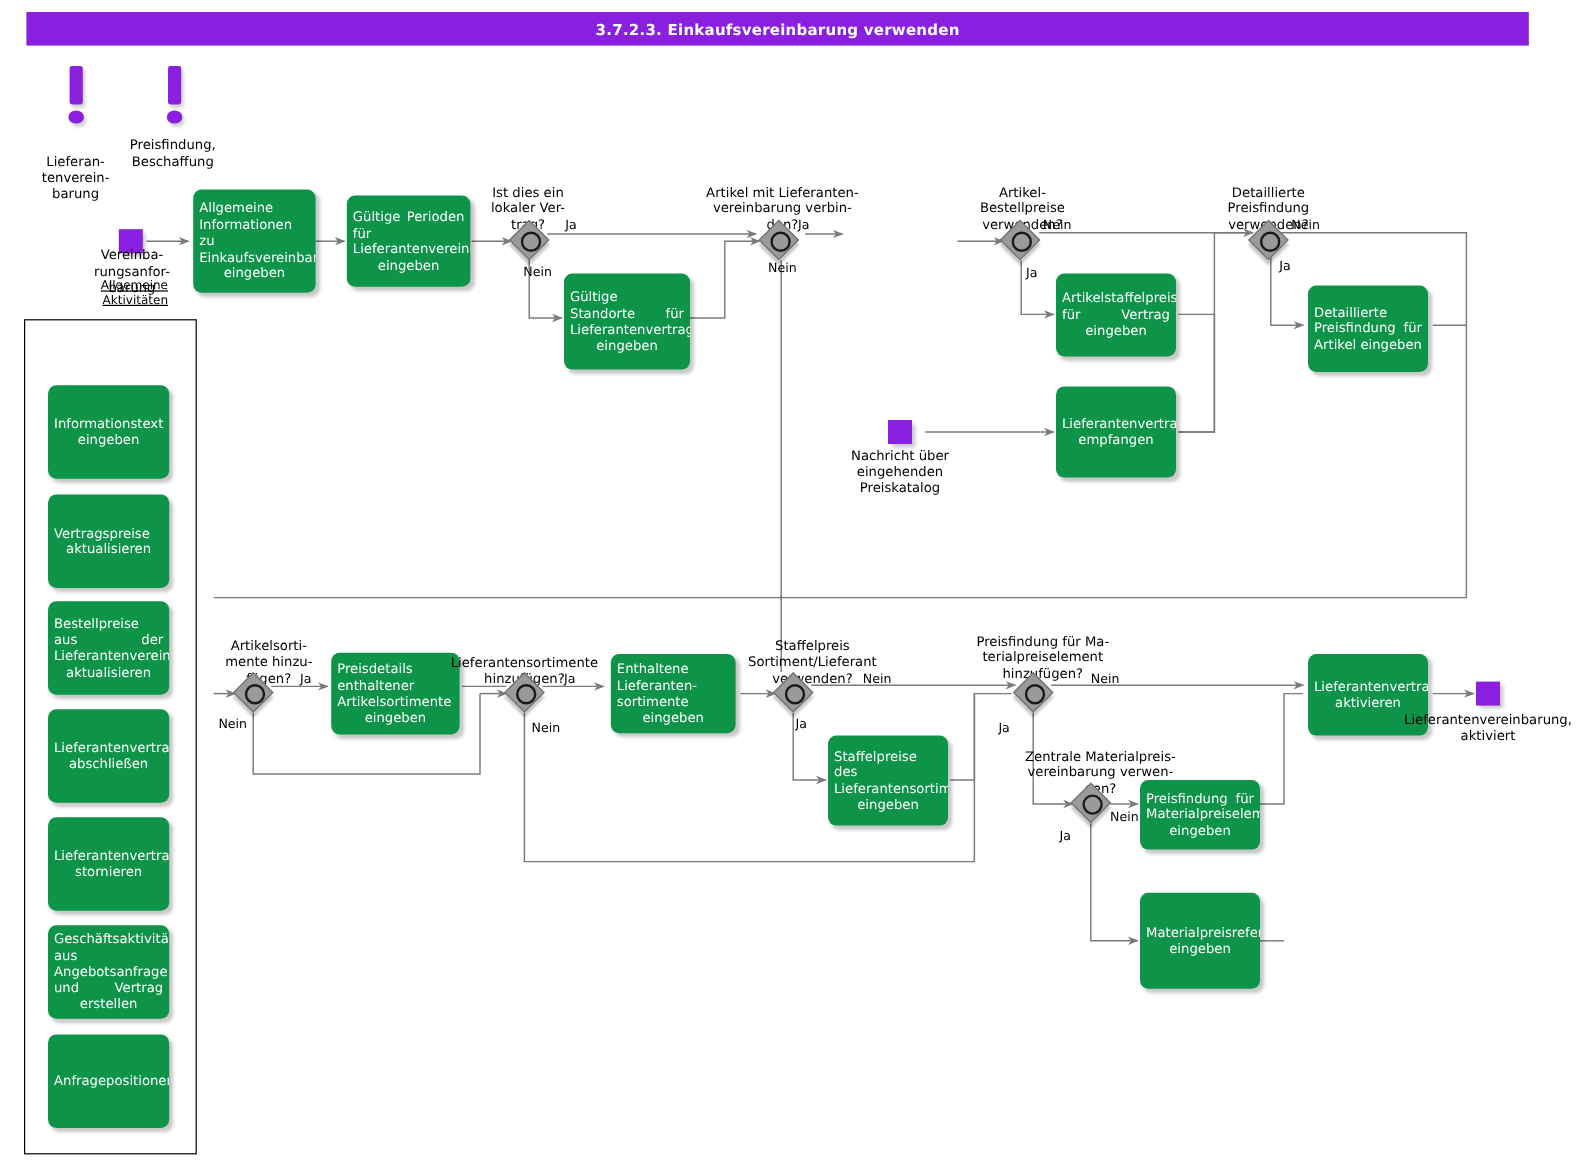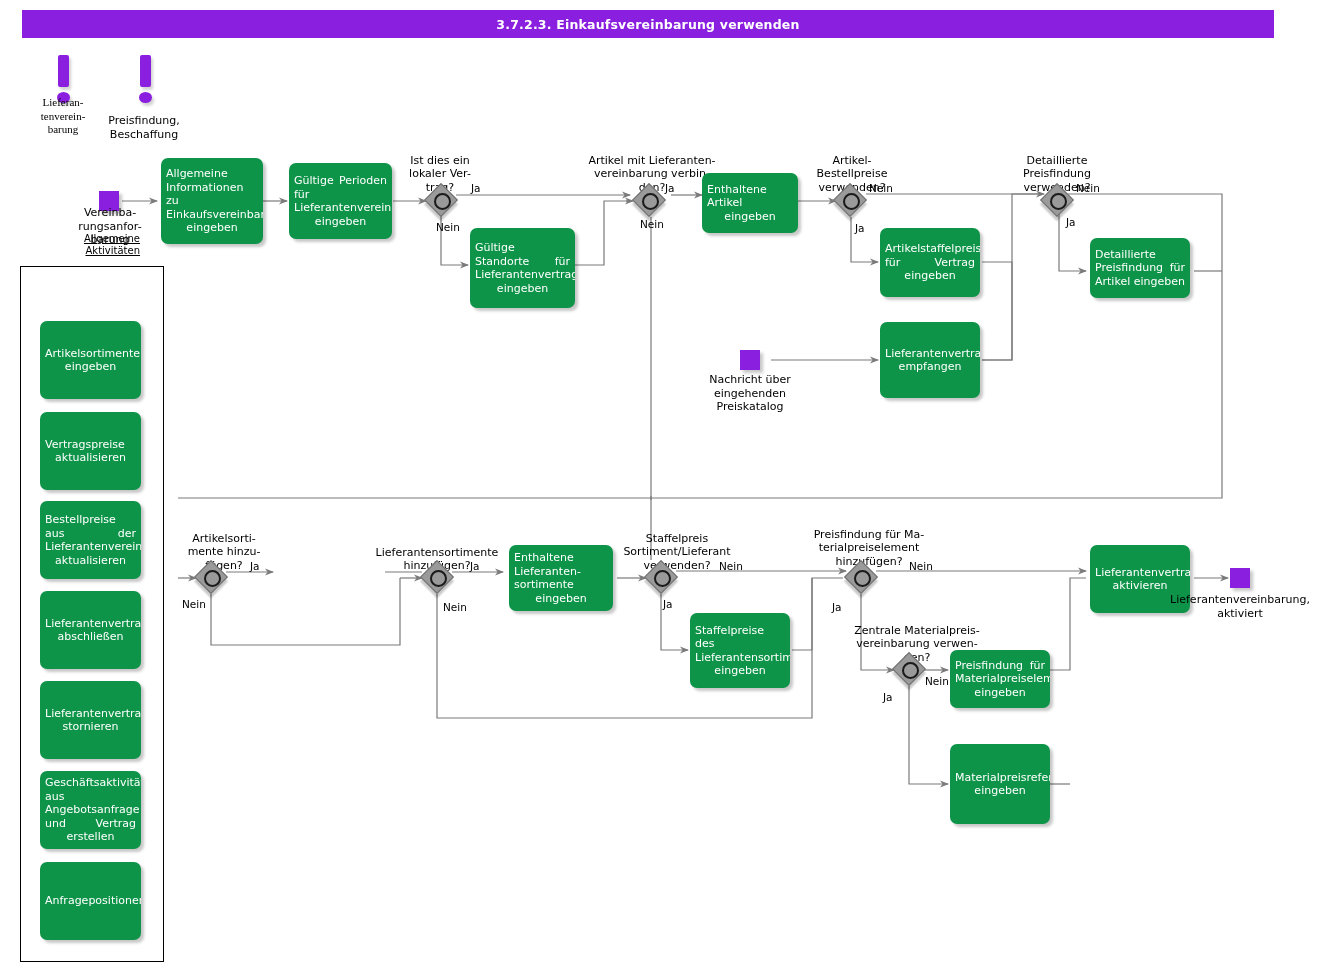--- a/index.html
+++ b/index.html
@@ -138,42 +138,42 @@
       <path d="M1050,784 L1070,784" marker-end="none"></path>
 
       <path d="M1194,578 L1228,578"></path>
     </g>
   </svg>
 
   <div class="excl" style="left:50px;top:55px;">
     <div class="bar"></div>
     <div class="dot"></div>
   </div>
-  <div class="lbl" style="left:18px;top:96px;width:90px;font-family:Liberation Serif, serif;">Lieferan-
+  <div class="lbl" style="left:18px;top:128px;width:90px;">Lieferan-
 tenverein-
 barung</div>
 
   <div class="excl" style="left:132px;top:55px;">
     <div class="bar"></div>
     <div class="dot"></div>
   </div>
   <div class="lbl" style="left:94px;top:114px;width:100px;">Preisfindung,
 Beschaffung</div>
 
   <div class="evt" style="left:99px;top:191px;"></div>
   <div class="lbl" style="left:64px;top:206px;width:92px;">Vereinba-
 rungsanfor-
 barung</div>
 
   <div class="group-title" style="left:50px;top:233px;width:90px;">Allgemeine
 Aktivitäten</div>
   <div class="group" style="left:20px;top:266px;width:142px;height:694px;"></div>
 
   <div class="task" style="left:40px;top:321px;width:101px;height:78px;">
-    <span>Artikelsortimente eingeben</span>
+    <span>Informationstext eingeben</span>
     </div>
   <div class="task" style="left:40px;top:412px;width:101px;height:78px;">
     <span>Vertragspreise aktualisieren</span>
     </div>
   <div class="task" style="left:40px;top:501px;width:101px;height:78px;">
     <span>Bestellpreise aus der Lieferantenvereinbarung aktualisieren</span>
     </div>
   <div class="task" style="left:40px;top:591px;width:101px;height:78px;">
     <span>Lieferantenvertrag abschließen</span>
     </div>
@@ -214,23 +214,20 @@
     <span>Artikel mit  Lieferanten-
 vereinbarung  verbin-
 den?</span></div>
   <div class="gw" style="left:635px;top:186px;">
     <div class="dia"></div>
     <div class="ring"></div>
     </div>
   <div class="flowlbl" style="left:665px;top:182px;">Ja</div>
   <div class="flowlbl" style="left:640px;top:218px;">Nein</div>
 
-  <div class="task" style="left:702px;top:173px;width:96px;height:60px;">
-    <span>Enthaltene Artikel eingeben</span>
-    </div>
 
   <div class="lbl just" style="left:806px;top:140px;width:92px;">
     <span>Artikel-
 Bestellpreise
 verwenden?</span></div>
   <div class="gw" style="left:836px;top:186px;">
     <div class="dia"></div>
     <div class="ring"></div>
     </div>
   <div class="flowlbl" style="left:869px;top:182px;">Nein</div>
@@ -253,35 +250,38 @@
     <span>Detaillierte
 Preisfindung
 verwenden?</span></div>
   <div class="gw" style="left:1043px;top:186px;">
     <div class="dia"></div>
     <div class="ring"></div>
     </div>
   <div class="flowlbl" style="left:1076px;top:182px;">Nein</div>
   <div class="flowlbl" style="left:1066px;top:216px;">Ja</div>
 
-  <div class="task" style="left:1090px;top:238px;width:100px;height:60px;justify-content:flex-end;">
+  <div class="task" style="left:1090px;top:238px;width:100px;height:72px;justify-content:flex-end;">
     <span>Detaillierte Preisfindung für Artikel eingeben</span>
     </div>
 
   <div class="lbl just" style="left:178px;top:518px;width:92px;">
     <span>Artikelsorti-
 mente hinzu-
 fügen?</span></div>
   <div class="gw" style="left:197px;top:563px;">
     <div class="dia"></div>
     <div class="ring"></div>
     </div>
   <div class="flowlbl" style="left:250px;top:560px;">Ja</div>
   <div class="flowlbl" style="left:182px;top:598px;">Nein</div>
 
+  <div class="task" style="left:276px;top:544px;width:107px;height:68px;">
+    <span>Preisdetails enthaltener Artikelsortimente eingeben</span>
+    </div>
 
   <div class="lbl just" style="left:370px;top:532px;width:134px;">
     <span>Lieferantensortimente
 hinzufügen?</span></div>
   <div class="gw" style="left:423px;top:563px;">
     <div class="dia"></div>
     <div class="ring"></div>
     </div>
   <div class="flowlbl" style="left:470px;top:560px;">Ja</div>
   <div class="flowlbl" style="left:443px;top:601px;">Nein</div>

